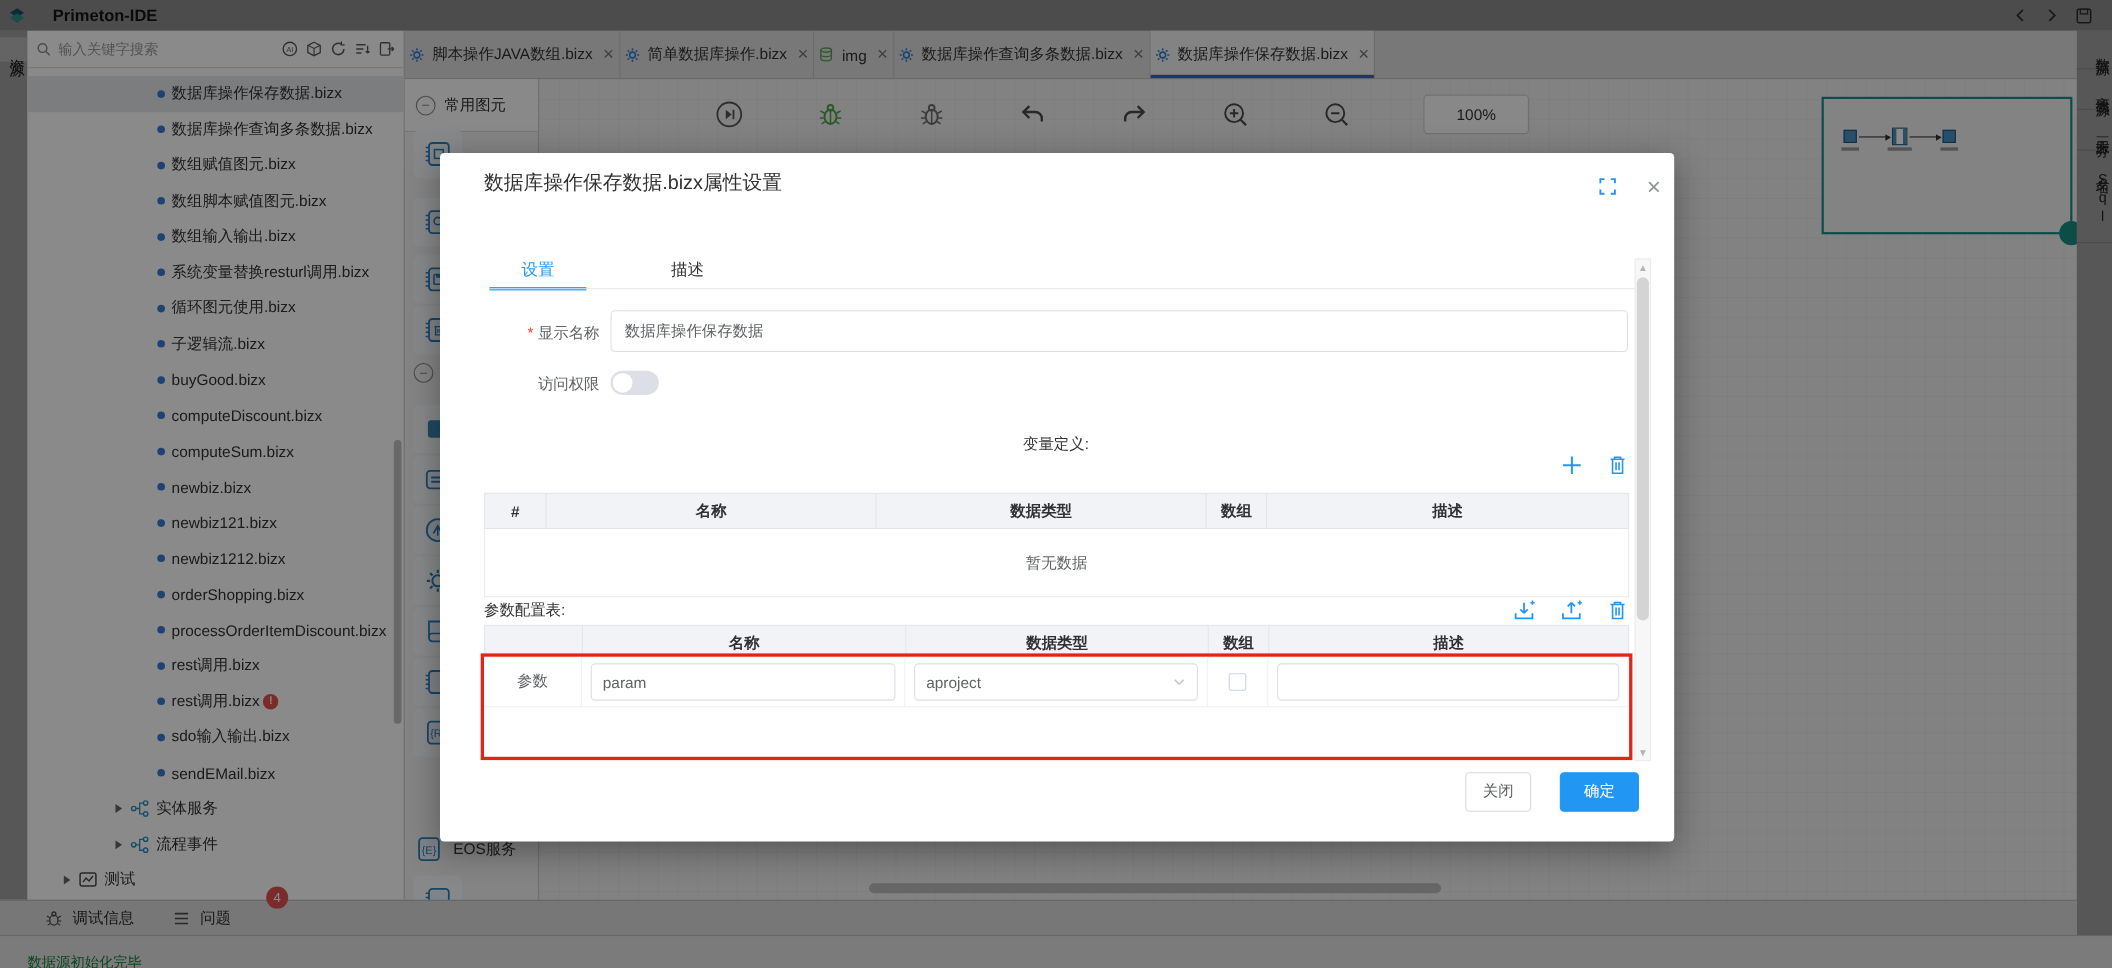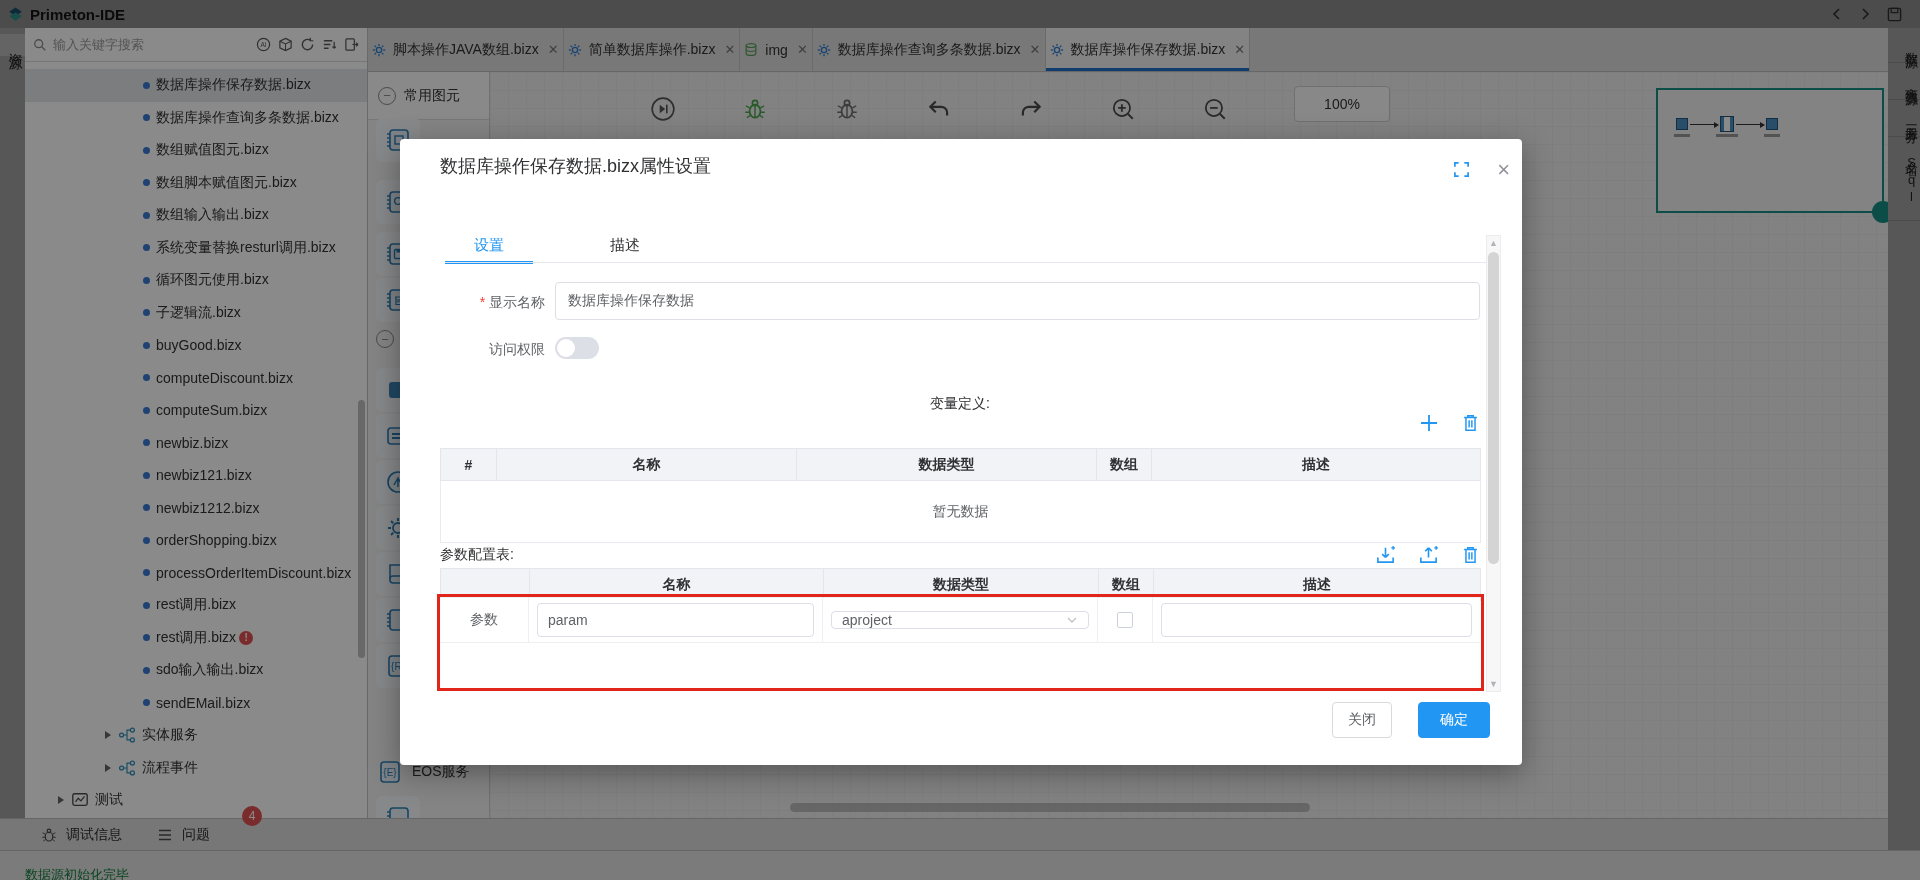--- a/index.html
+++ b/index.html
@@ -4,21 +4,21 @@
 <style>
   * { margin:0; padding:0; box-sizing:border-box; }
   html,body { width:1920px; height:880px; overflow:hidden; background:#888;
     font-family:"Liberation Sans","DejaVu Sans",sans-serif; }
   .screen { position:absolute; inset:0; width:1920px; height:880px; background:#e8e8e8; }
 
   
   .titlebar { position:absolute; left:0; top:0; width:1920px; height:28px; background:#8d8d8d;
     display:flex; align-items:center; }
   .logo { margin-left:7px; }
-  .apptitle { margin-left:6px; font-size:15px; font-weight:bold; color:#141414;text-align:center; }
+  .apptitle { margin-left:24px; font-size:15px; font-weight:bold; color:#141414;text-align:center; }
   .win-icons { position:absolute; right:18px; top:0; height:28px; display:flex; align-items:center; gap:16px; color:#2f2f2f; }
 
   
   .left-rail { position:absolute; left:0; top:28px; width:25px; height:790px; background:#a1a1a1; }
   .rail-item { writing-mode:vertical-rl; text-orientation:upright; font-size:14px; color:#1d1d1d;
     background:#bababa; padding:8px 0; width:25px; text-align:center; margin-top:6px; letter-spacing:3px; }
 
   
   .explorer { position:absolute; left:25px; top:28px; width:343px; height:790px; background:#ffffff; border-right:1px solid #c2c2c2; }
   .search-row { height:34px; border-bottom:1px solid #ddd; display:flex; align-items:center; padding:0 8px; gap:6px; }
@@ -43,21 +43,21 @@
   .tab { position:relative; display:flex; align-items:center; gap:7px; padding:0 4px; font-size:14px; color:#333;
     border-right:1px solid #c6c6c6; }
   .tab .x { color:#777; font-size:13px; margin-left:2px; }
   .tab.active { background:#f2f2f2; }
   .tab.active::after { content:""; position:absolute; left:0; right:0; bottom:0; height:3px; background:#1f6fd0; }
 
   
   .canvas { position:absolute; left:490px; top:72px; width:1398px; height:746px; background:#f0f0f0;
     background-image:linear-gradient(#00000007 1px,transparent 1px),linear-gradient(90deg,#00000007 1px,transparent 1px);
     background-size:18px 18px; }
-  .toolbar { position:absolute; left:160px; top:14px; display:flex; align-items:flex-end; gap:66px; }
+  .toolbar { position:absolute; left:160px; top:14px; display:flex; align-items:center; gap:66px; }
   .zoombox { width:96px; height:36px; background:#fbfbfb; border:1px solid #cfcfcf; border-radius:4px;
     display:flex; align-items:center; justify-content:center; font-size:14px; color:#333; }
   .minimap { position:absolute; right:4px; top:16px; width:228px; height:125px; border:2px solid #178f85; background:#f3f3f3; }
   .mm-node { position:absolute; background:#4a90c4; border:1px solid #23567c; }
   .mm-arrow { position:absolute; height:1px; background:#333; }
   .mm-arrow::after { content:""; position:absolute; right:-1px; top:-2.5px; border-left:5px solid #333; border-top:3px solid transparent; border-bottom:3px solid transparent; }
   .mm-label { position:absolute; height:3px; background:#9a9a9a; }
   .mm-handle { position:absolute; right:-12px; bottom:-12px; width:22px; height:22px; border-radius:50%; background:#178f85; }
   .hscroll { position:absolute; left:300px; bottom:6px; width:520px; height:9px; border-radius:5px; background:#bdbdbd; }
 
@@ -117,21 +117,21 @@
   .mtable td { border:1px solid #e8ebf0; font-size:14px; color:#606266; text-align:center; background:#fff; }
   .empty-cell { height:62px; color:#909399; }
 
   .p-rows { position:absolute; left:40px; top:459px; width:1040px; }
   .p-row { display:flex; height:45px; border-bottom:1px solid #eef0f4; background:#fff; }
   .p-cell { display:flex; align-items:center; justify-content:center; border-right:1px solid #eef0f4; }
   .p-cell.c0 { width:89px; font-size:14px; color:#606266; }
   .p-cell.c1 { width:294px; } .p-cell.c2 { width:275px; } .p-cell.c3 { width:55px; } .p-cell.c4 { width:327px; border-right:none; }
   .cell-inp { width:calc(100% - 16px); height:34px; border:1px solid #dcdfe6; border-radius:4px; font-size:14px; color:#606266;
     padding:0 10px; outline:none; background:#fff; }
-  .sel-box { width:calc(100% - 16px); height:18px; border:1px solid #dcdfe6; border-radius:4px; display:flex; align-items:center;
+  .sel-box { width:calc(100% - 16px); height:34px; border:1px solid #dcdfe6; border-radius:4px; display:flex; align-items:center;
     padding:0 10px; font-size:14px; color:#606266; position:relative; background:#fff; }
   .sel-caret { margin-left:auto; color:#c0c4cc; }
   .cb { width:16px; height:16px; border:1px solid #ccd3dc; border-radius:2px; background:#fff; }
   .red-frame { position:absolute; left:37px; top:455px; width:1047px; height:97px; border:3px solid #e1251b; z-index:6; pointer-events:none; }
 
   .btn { position:absolute; top:563px; height:36px; border-radius:4px; font-size:14px; display:flex; align-items:center; justify-content:center; }
   .btn-close { right:130px; width:60px; background:#fff; border:1px solid #d9d9d9; color:#606266; }
   .btn-ok { right:32px; width:72px; background:#2196f3; border:1px solid #2196f3; color:#fff; }
 
   .m-scroll { position:absolute; right:21px; top:96px; width:15px; height:457px; background:#f7f7f7; border:1px solid #ececec; }

